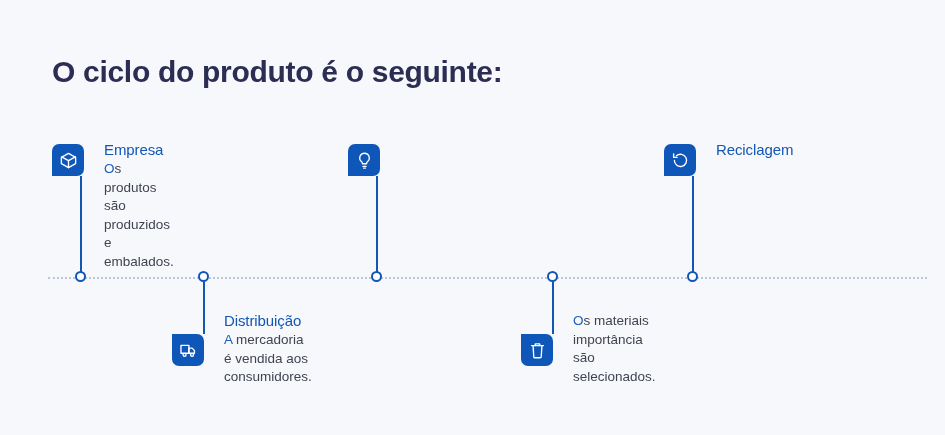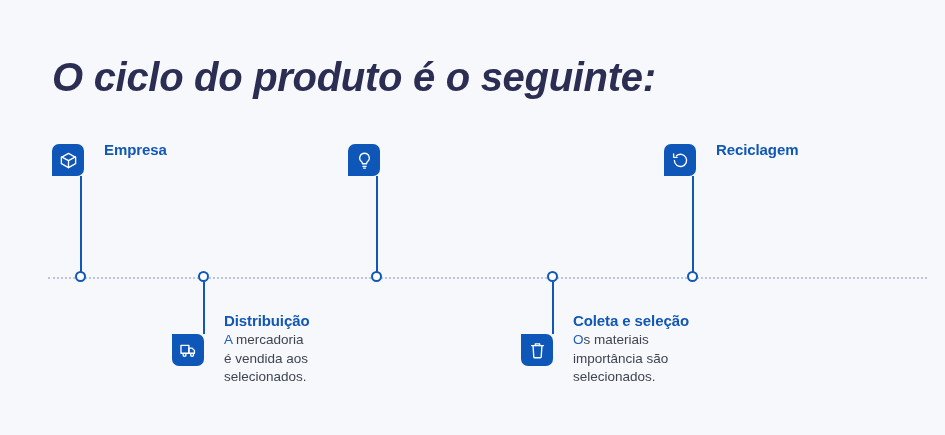--- a/index.html
+++ b/index.html
@@ -17,26 +17,25 @@
     position: relative;
     width: 945px;
     height: 435px;
   }
 
   
   .page-title {
     position: absolute;
     left: 52px;
     top: 55px;
-    font-size: 40px;
+    font-size: 30px;
     font-weight: bold;
     color: #2b2d52;
     letter-spacing: -0.3px;
     white-space: nowrap;
-    font-style: italic;
   }
 
   
   .timeline-axis {
     position: absolute;
     left: 48px;
     right: 18px;
     top: 277px;
     height: 0;
     border-top: 2px dotted #b9c6dd;
@@ -89,21 +88,21 @@
     height: 19px;
     display: block;
   }
   .step-text {
     position: absolute;
     left: 52px;
     top: -3px;
   }
   .step-title {
     font-size: 15px;
-    font-weight: bold;
+    font-weight: normal;
     color: #1157b5;
     margin: 0 0 2px 0;
     white-space: nowrap;
     letter-spacing: -0.1px;
   }
   .step-desc {
     font-size: 13.5px;
     line-height: 18.5px;
     color: #3f4451;
     margin: 0;
@@ -141,38 +140,40 @@
       <span>
         <svg viewBox="0 0 24 24" fill="none" stroke="#ffffff" stroke-width="1.7" stroke-linecap="round" stroke-linejoin="round">
           <path d="M21 16V8l-9-5-9 5v8l9 5 9-5z"></path>
           <path d="M3.3 7.4 12 12.2l8.7-4.8"></path>
           <path d="M12 12.2V21"></path>
         </svg>
       </span>
     </div>
     <div class="step-text">
       <p class="step-title">Empresa</p>
+      <p class="step-desc">Os produtos são produzidos
+e embalados.</p>
     </div>
   </div>
 
   <div class="step" style="left:172px; top:334px;">
     <div class="badge bottom-step">
       <span>
         <svg viewBox="0 0 24 24" fill="none" stroke="#ffffff" stroke-width="1.7" stroke-linecap="round" stroke-linejoin="round">
           <path d="M2.5 5.5h10v10h-10z"></path>
           <path d="M12.5 9h4l3 3v3.5h-7z"></path>
           <circle cx="7" cy="17.5" r="1.9"></circle>
           <circle cx="16.5" cy="17.5" r="1.9"></circle>
         </svg>
       </span>
     </div>
     <div class="step-text" style="top:-22px;">
       <p class="step-title">Distribuição</p>
       <p class="step-desc">A mercadoria é vendida aos
-selecionados.</p>
+consumidores.</p>
     </div>
   </div>
 
   <div class="step" style="left:348px; top:144px;">
     <div class="badge top-step">
       <span>
         <svg viewBox="0 0 24 24" fill="none" stroke="#ffffff" stroke-width="1.7" stroke-linecap="round" stroke-linejoin="round">
           <path d="M12 2.8a6 6 0 0 0-3.6 10.8c.6.5.9 1.2.9 1.9v.6h5.4v-.6c0-.7.3-1.4.9-1.9A6 6 0 0 0 12 2.8z"></path>
           <path d="M10 19.4h4"></path>
           <path d="M10.8 21.6h2.4"></path>
@@ -187,21 +188,20 @@
     <div class="badge bottom-step">
       <span>
         <svg viewBox="0 0 24 24" fill="none" stroke="#ffffff" stroke-width="1.7" stroke-linecap="round" stroke-linejoin="round">
           <path d="M4.5 5.8h15"></path>
           <path d="M9.2 5.8V3.6h5.6v2.2"></path>
           <path d="M6.4 5.8 7.3 20a1.2 1.2 0 0 0 1.2 1.1h7a1.2 1.2 0 0 0 1.2-1.1l.9-14.2"></path>
         </svg>
       </span>
     </div>
     <div class="step-text" style="top:-22px;">
-      <p class="step-title">Coleta e seleção</p>
       <p class="step-desc">Os materiais importância são
 selecionados.</p>
     </div>
   </div>
 
   <div class="step" style="left:664px; top:144px;">
     <div class="badge top-step">
       <span>
         <svg viewBox="0 0 24 24" fill="none" stroke="#ffffff" stroke-width="1.7" stroke-linecap="round" stroke-linejoin="round">
           <path d="M4.3 11.9a7.7 7.7 0 1 0 2.6-5.8"></path>

